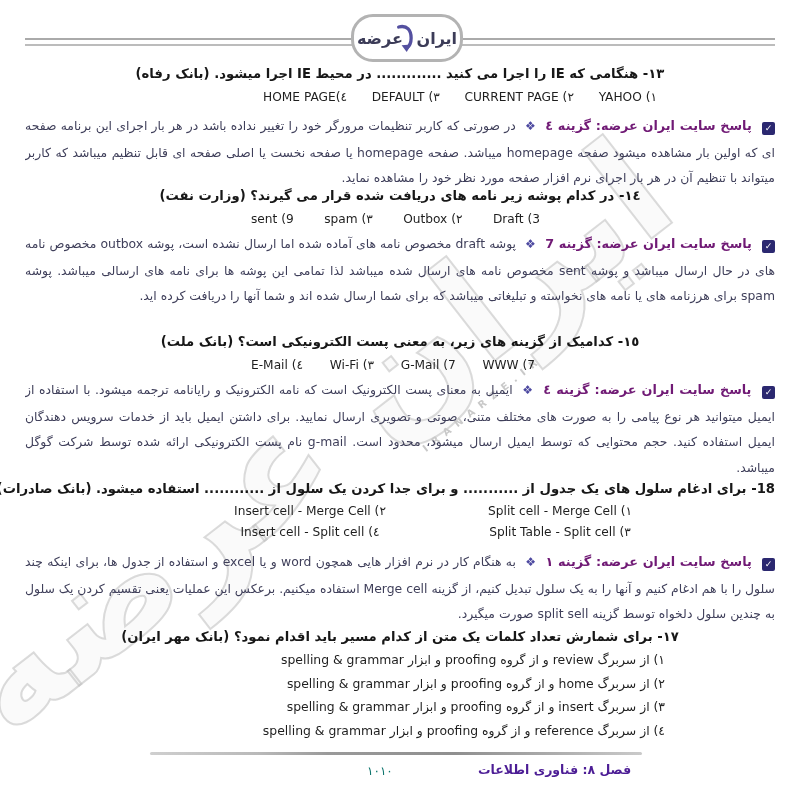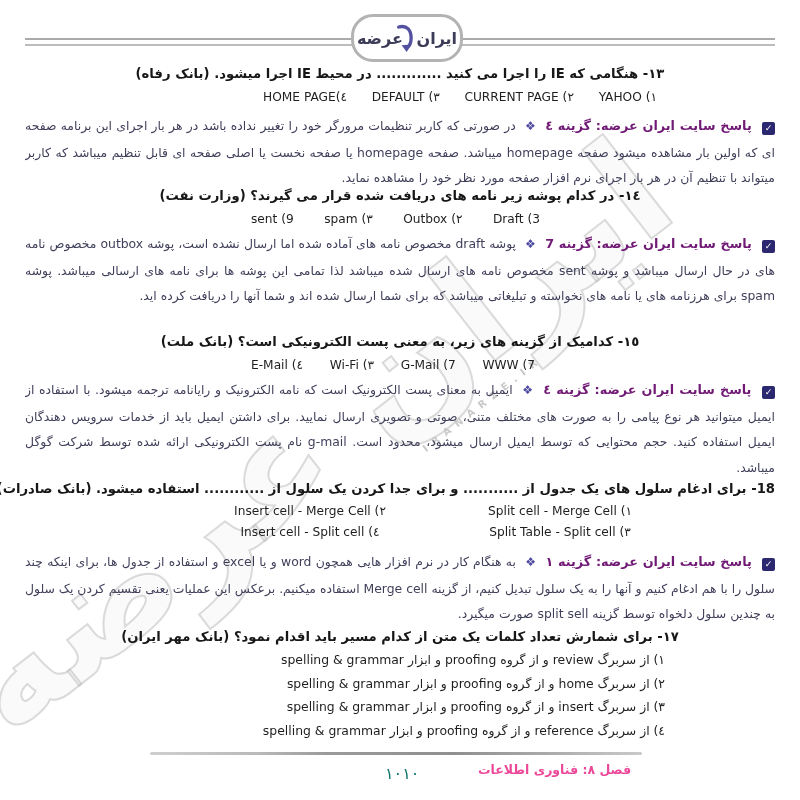--- a/index.html
+++ b/index.html
@@ -59,22 +59,22 @@
     margin-inline-end:6px;vertical-align:-1px;font-weight:bold;
   }
   .ans-prefix{color:#701a75;font-weight:bold;margin-inline-end:5px;font-size:12.8px;}
   .ans-sym{color:#4d49a0;margin-inline-end:5px;font-size:12px;}
   
   .footer{position:absolute;left:0;right:0;bottom:0;height:60px;z-index:2;}
   .f-line{
     position:absolute;left:150px;top:12px;width:492px;height:3px;border-radius:2px;
     background:linear-gradient(to right,#cfcfcf 0%,#b9b9b9 22%,#9a9a9a 36%,#8f8f8f 62%,#a9a9a9 80%,#cacaca 100%);
   }
-  .f-chapter{position:absolute;left:478px;top:22px;direction:rtl;font-size:12.5px;font-weight:bold;color:#ec4899;white-space:nowrap;}
-  .f-page{position:absolute;left:385px;top:24px;font-size:16px;color:#0f766e;}
+  .f-chapter{position:absolute;left:478px;top:22px;direction:rtl;font-size:12.5px;font-weight:bold;color:#4c1d95;white-space:nowrap;}
+  .f-page{position:absolute;left:367px;top:24px;font-size:12px;color:#0f766e;}
 </style>
 </head>
 <body>
 
 <div class="page">
 
   <div class="wm wm-big">ایران عرضه</div>
   <div class="wm wm-small">IRANARZE.IR</div>
 
   <div class="header">

